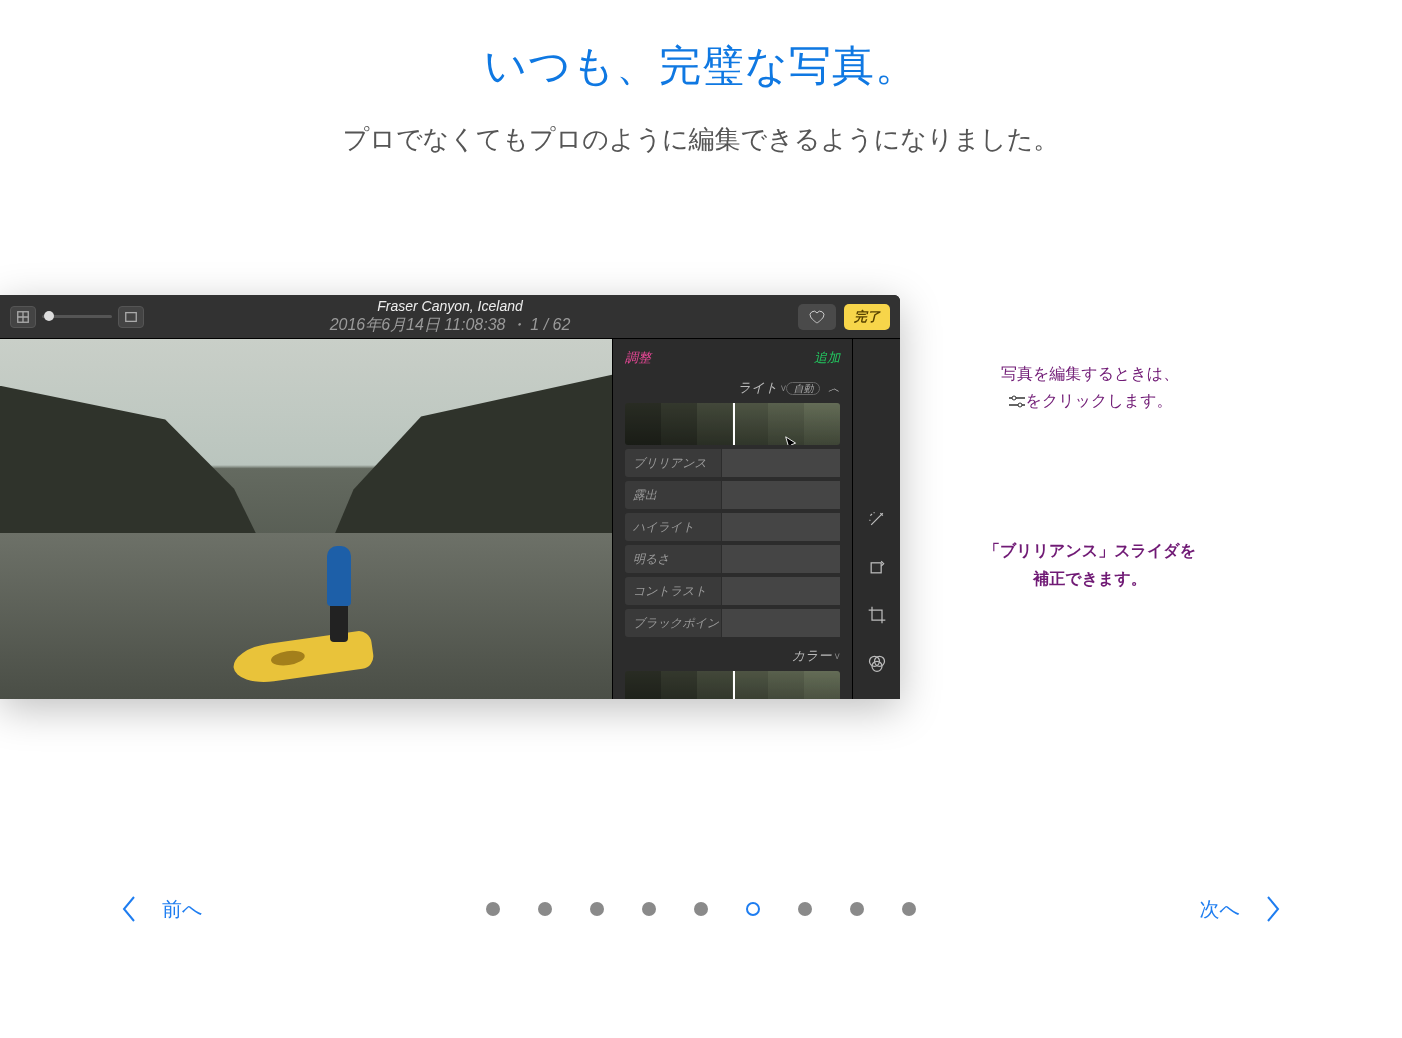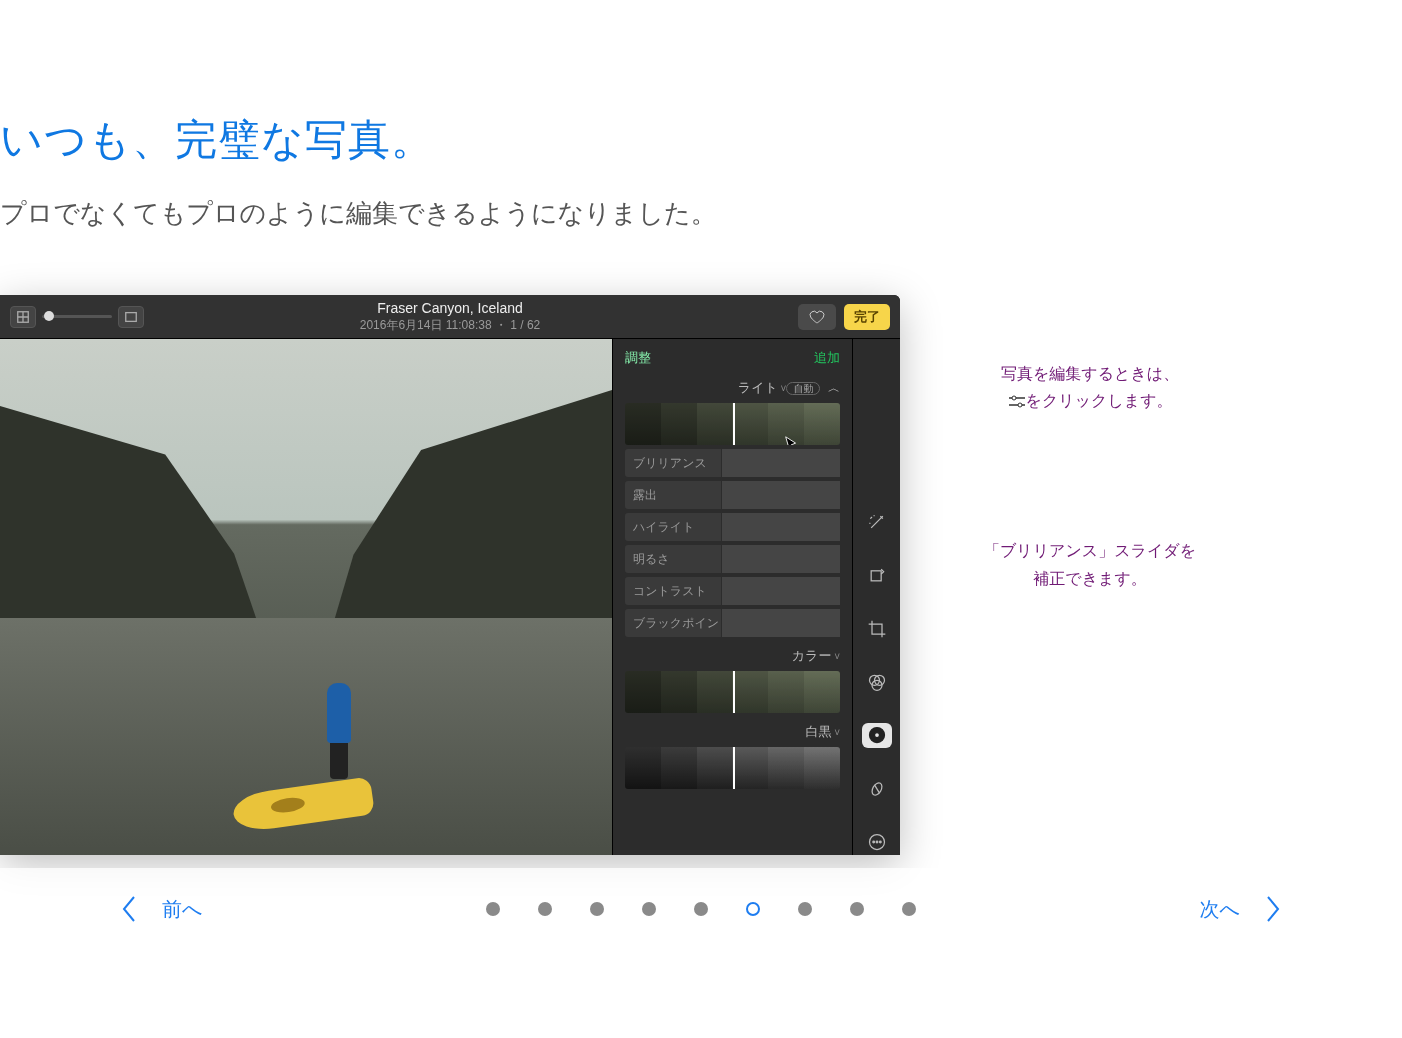--- a/index.html
+++ b/index.html
@@ -5,49 +5,50 @@
   * { margin: 0; padding: 0; box-sizing: border-box; }
   body {
     font-family: -apple-system, "Helvetica Neue", Arial, sans-serif;
     background: #fff;
     width: 1402px;
     height: 1038px;
     position: relative;
     overflow: hidden;
   }
   .hero {
-    text-align: left;
-    padding-top: 112px;
+    text-align: center;
+    padding-top: 38px;
   }
   .hero h1 {
     font-size: 42px;
     font-weight: 400;
     color: #0f78e2;
     letter-spacing: 1px;
   }
   .hero p {
     margin-top: 28px;
     font-size: 26px;
     color: #555;
     font-weight: 300;
   }
 
   
   .editor {
     position: absolute;
     left: 0;
     top: 295px;
     width: 900px;
-    height: 560px;
+    height: 404px;
     background: #1b1b1b;
     border-radius: 0 6px 0 0;
     box-shadow: 0 10px 40px rgba(0,0,0,.25);
     overflow: hidden;
     display: flex;
     flex-direction: column;
+    font-style: italic;
   }
   .editor-top {
     height: 44px;
     background: #323232;
     display: flex;
     align-items: center;
     padding: 0 10px;
     position: relative;
     border-bottom: 1px solid #000;
   }
@@ -68,21 +69,21 @@
     width: 70px; height: 3px; background:#555; border-radius:2px; position:relative;
   }
   .zoom-slider::before {
     content:''; position:absolute; left:2px; top:-4px;
     width:10px;height:10px;border-radius:50%;background:#ddd;
   }
   .title-block {
     position:absolute; left:0; right:0; text-align:center; pointer-events:none;
   }
   .title-block .t1 { color:#eee; font-size:14px; font-weight:500;}
-  .title-block .t2 { color:#9a9a9a; font-size:12px; margin-top:1px;}
+  .title-block .t2 { color:#9a9a9a; font-size:16px; margin-top:1px;}
   .fav-btn {
     margin-left:auto;
     width:38px;height:26px;background:#4a4a4a;border-radius:5px;
     display:flex;align-items:center;justify-content:center;
   }
   .fav-btn svg{width:16px;height:16px;fill:none;stroke:#ccc;stroke-width:1.5;}
   .done-btn {
     margin-left:8px;
     padding: 4px 10px;
     background: #f7d54a;
@@ -125,21 +126,21 @@
   }
   .kayak::after{content:'';position:absolute;left:38px;top:10px;width:34px;height:14px;background:#a37f1b;border-radius:50%;}
 
   
   .adjust-panel {
     width: 240px; background:#2c2c2c; border-left:1px solid #000;
     padding: 10px 12px 0 12px; overflow:hidden;
     font-size:13px; color:#ccc;
   }
   .adj-head {display:flex;justify-content:space-between;align-items:center;margin-bottom:12px;}
-  .adj-head .lbl{color:#86efac;}
+  .adj-head .lbl{color:#ec4899;}
   .adj-head .add{color:#22c55e;font-size:13px;}
   .sect-head {display:flex;align-items:center;justify-content:flex-end;margin:10px 0 6px;}
   .sect-head .nm{color:#bbb;font-size:13px;}
   .sect-head .nm::after{content:' ˅';font-size:10px;color:#888;}
   .auto-pill{font-size:10px;color:#aaa;border:1px solid #666;border-radius:8px;padding:0 6px;margin-right:4px;}
   .caret-btn{color:#ccc;font-size:12px;}
   .thumb-strip {
     display:flex; height:42px; gap:0; border-radius:3px; overflow:hidden; position:relative;
   }
   .thumb-strip .th{flex:1;background:linear-gradient(#4a5040,#2e3328);}
@@ -169,21 +170,21 @@
   .tool-rail .tool{width:30px;height:30px;display:flex;align-items:center;justify-content:center;border-radius:6px;}
   .tool-rail .tool.active{background:#e6e6e6;}
   .tool-rail svg{width:20px;height:20px;stroke:#bbb;fill:none;stroke-width:1.5;}
   .tool-rail .tool.active svg{stroke:#222;fill:#222;}
 
   
   .callouts {
     position:absolute; left: 960px; top: 360px; width: 260px;
     text-align:center; color:#701a75; font-size:16px; line-height:1.7;
   }
-  .callouts .c2 { margin-top: 120px; }
+  .callouts .c2 { margin-top: 120px; font-weight: bold; }
   .inline-ico{display:inline-block;vertical-align:-3px;}
 
   
   .pager {
     position:absolute; left:0; bottom:88px; width:100%; height:82px;
     background: rgba(255,255,255,.78);
     display:flex;align-items:center;justify-content:center;
   }
   .dots{display:flex;gap:38px;}
   .dot{width:14px;height:14px;border-radius:50%;background:#8a8a8a;}

